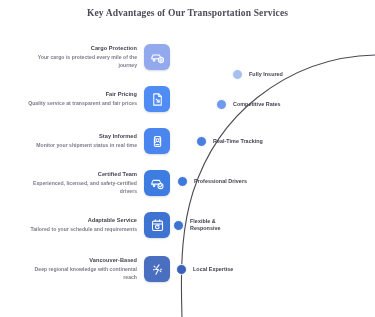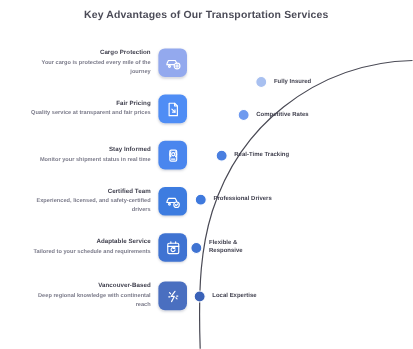--- a/index.html
+++ b/index.html
@@ -27,20 +27,21 @@
     position: absolute;
     left: 0;
     top: 8px;
     width: 375px;
     text-align: center;
     font-size: 9.5px;
     font-weight: bold;
     color: #4b4b57;
     letter-spacing: 0.15px;
     white-space: nowrap;
+    font-family: Liberation Serif, serif;
   }
 
   
   #arc-layer {
     position: absolute;
     left: 0;
     top: 0;
     width: 375px;
     height: 317px;
     pointer-events: none;

